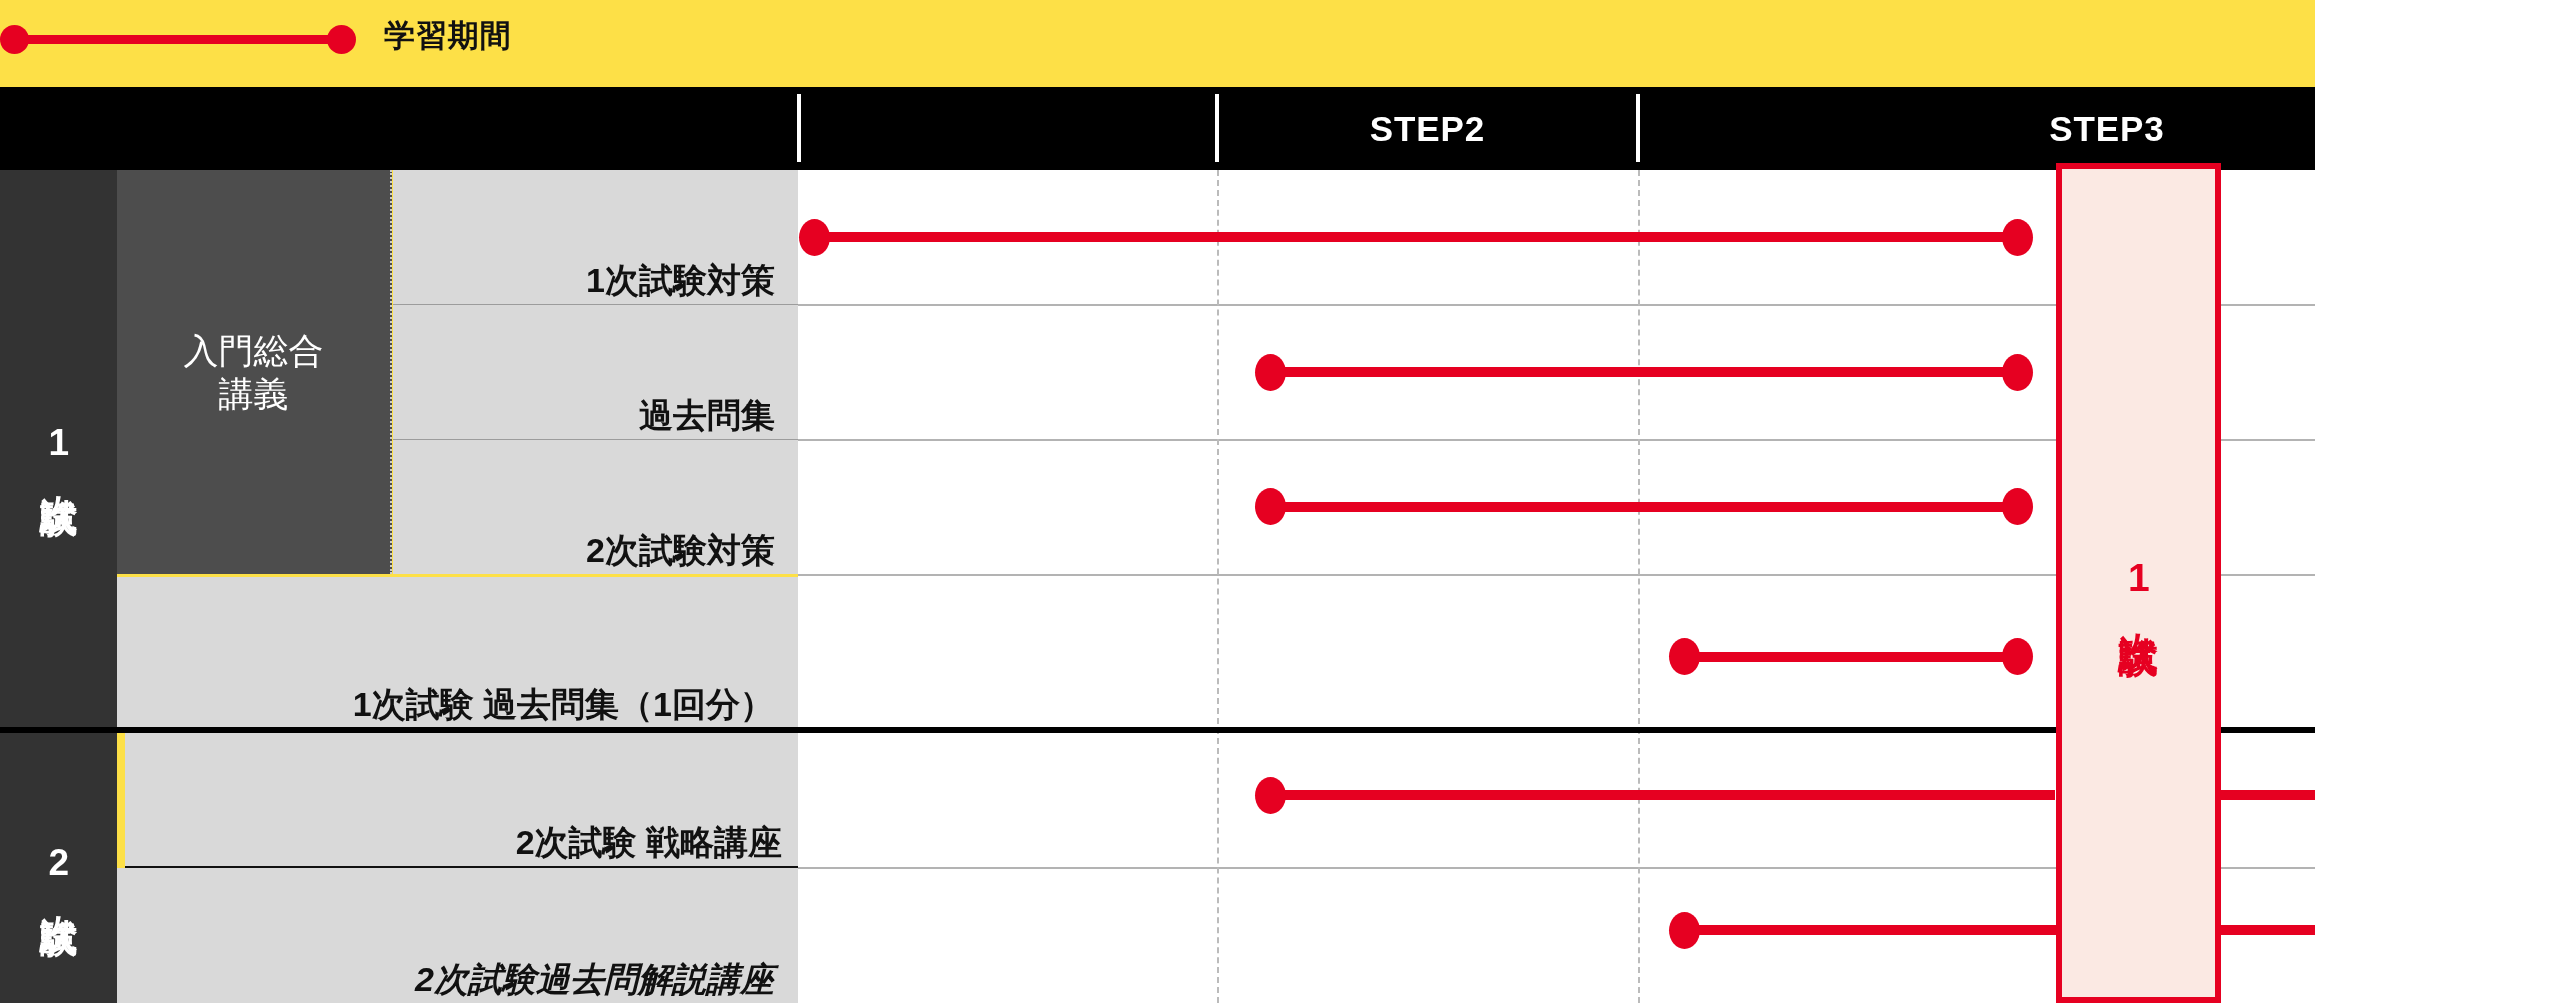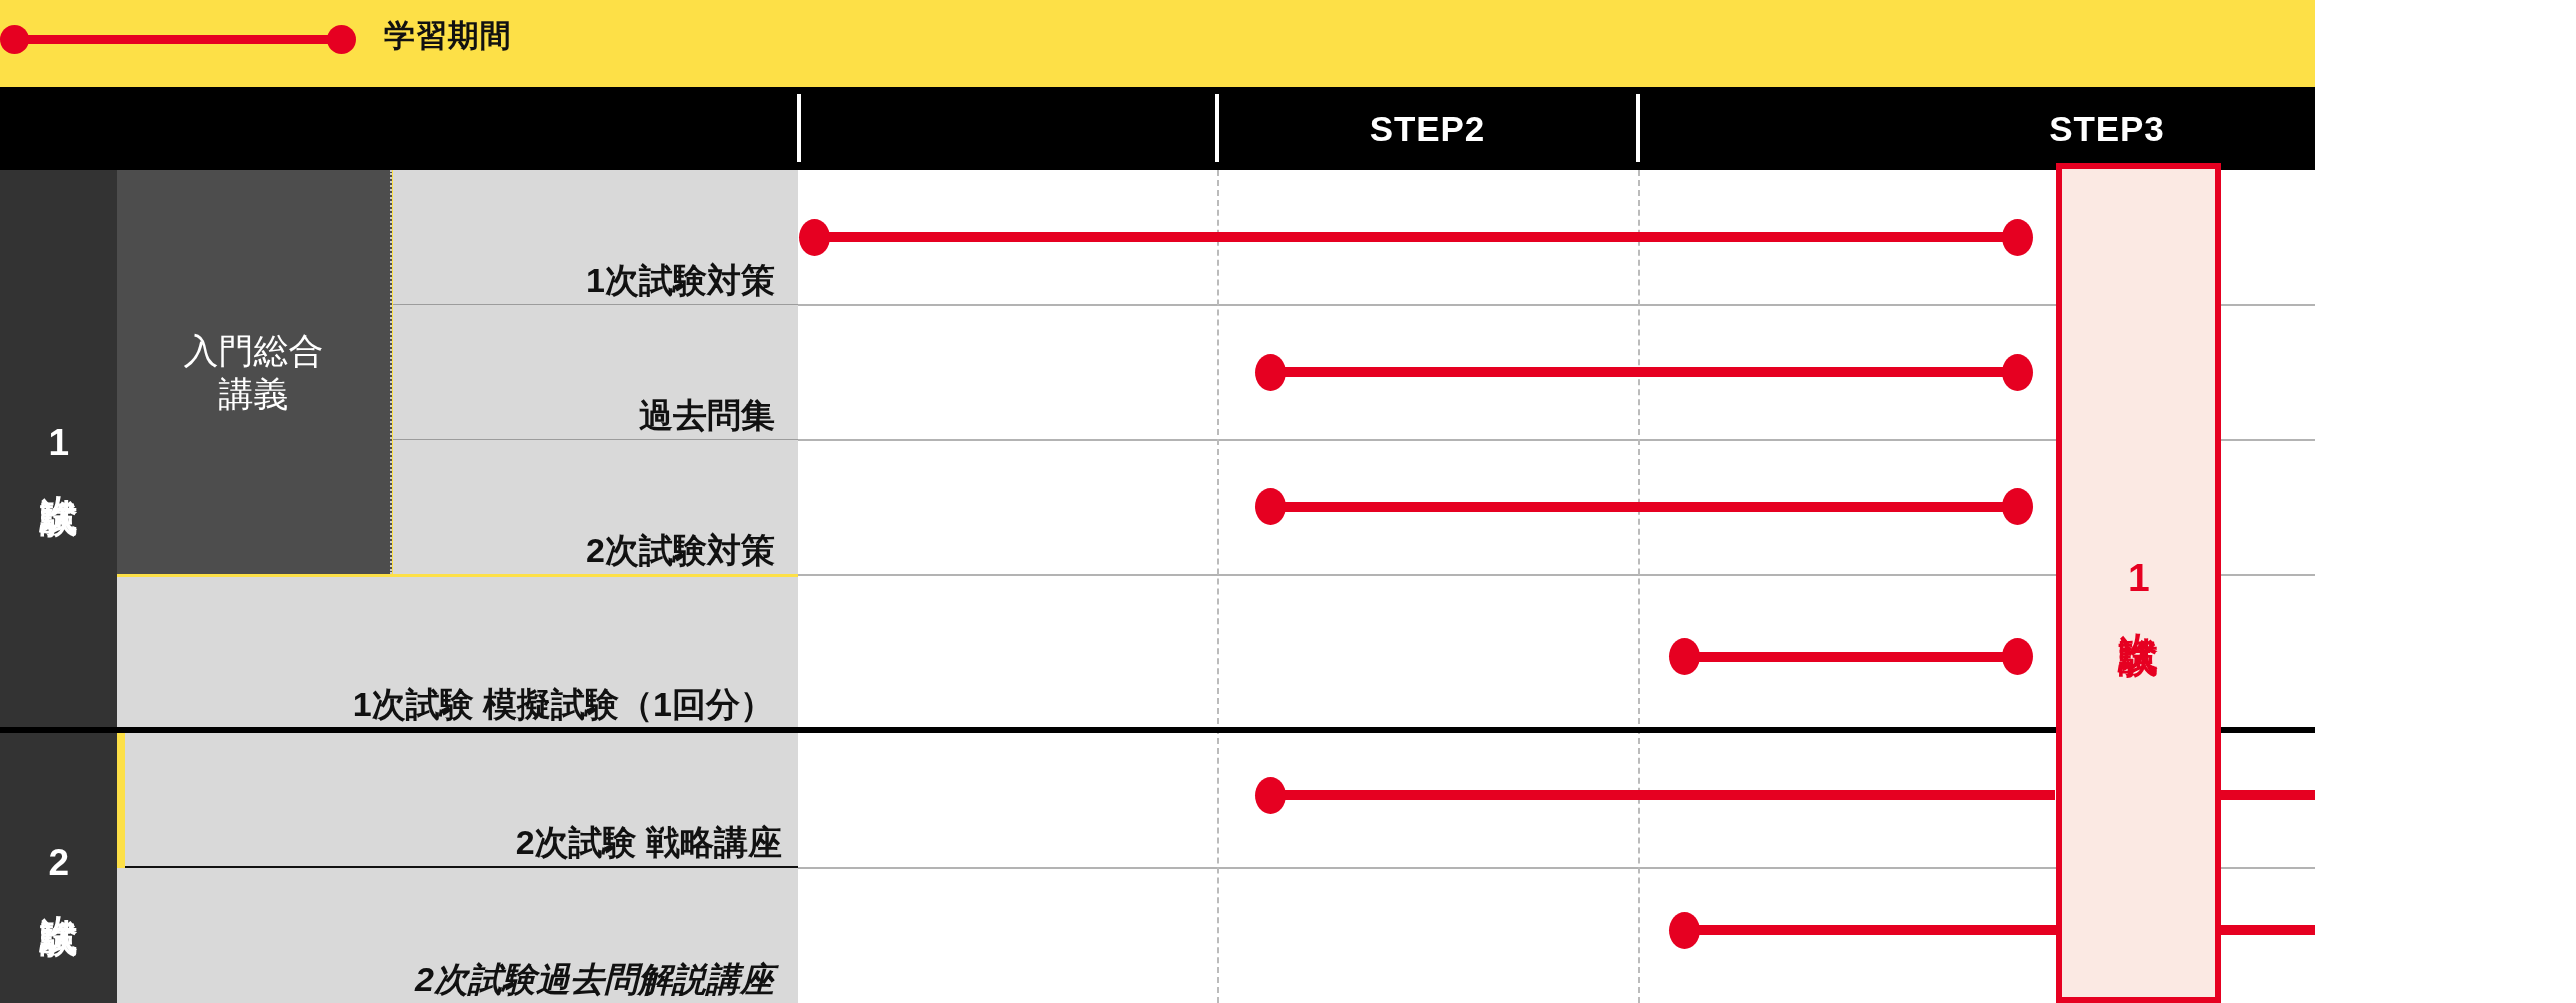--- a/index.html
+++ b/index.html
@@ -179,21 +179,21 @@
     <div class="item-cell" style="left:393px;top:0px;width:406px;height:135px;border-bottom:1.8px solid #9c9c9c;">
       <span>1次試験対策</span>
     </div>
     <div class="item-cell" style="left:393px;top:135px;width:406px;height:135px;border-bottom:1.8px solid #9c9c9c;">
       <span>過去問集</span>
     </div>
     <div class="item-cell" style="left:393px;top:270px;width:406px;height:134px;">
       <span>2次試験対策</span>
     </div>
     <div class="item-cell" style="left:117px;top:407px;width:681px;height:151px;">
-      <span>1次試験 模擬試験（1回分）</span>
+      <span>1次試験 過去問集（1回分）</span>
     </div>
     <div class="item-cell" style="left:117px;top:563px;width:681px;height:135px;border-bottom:2.8px solid #111111;margin-left:8px;">
       <span>2次試験 戦略講座</span>
     </div>
     <div class="item-cell" style="left:117px;top:698px;width:681px;height:135px;font-style:italic;">
       <span>2次試験過去問解説講座</span>
     </div>
 
     <div class="track" style="left:798px;top:0px;width:1778px;height:833px;"></div>
 

